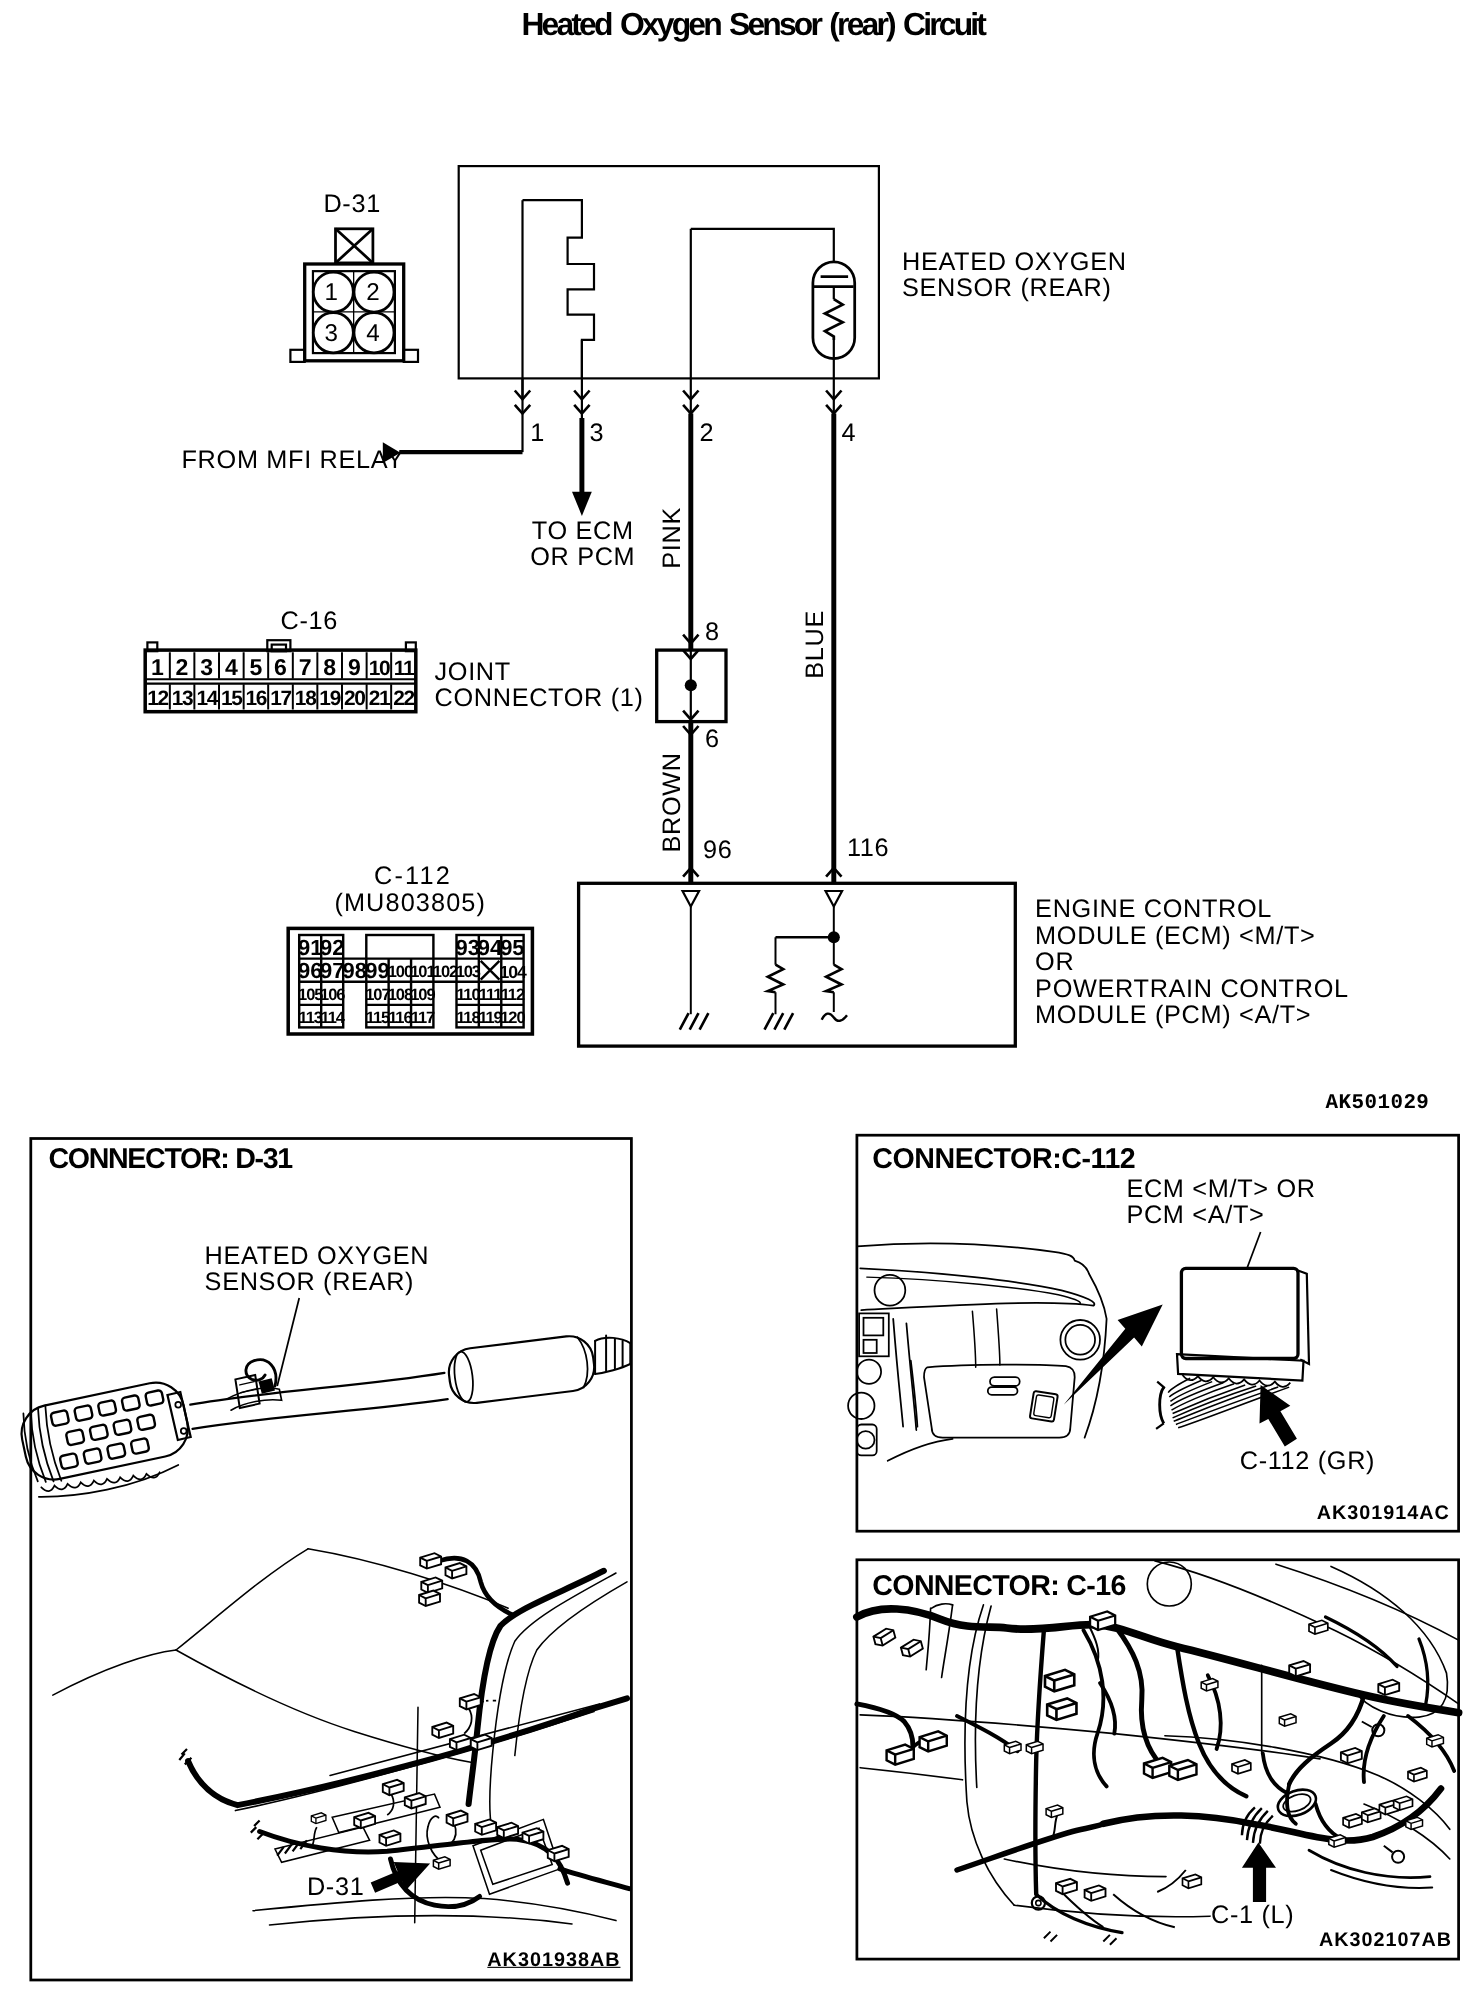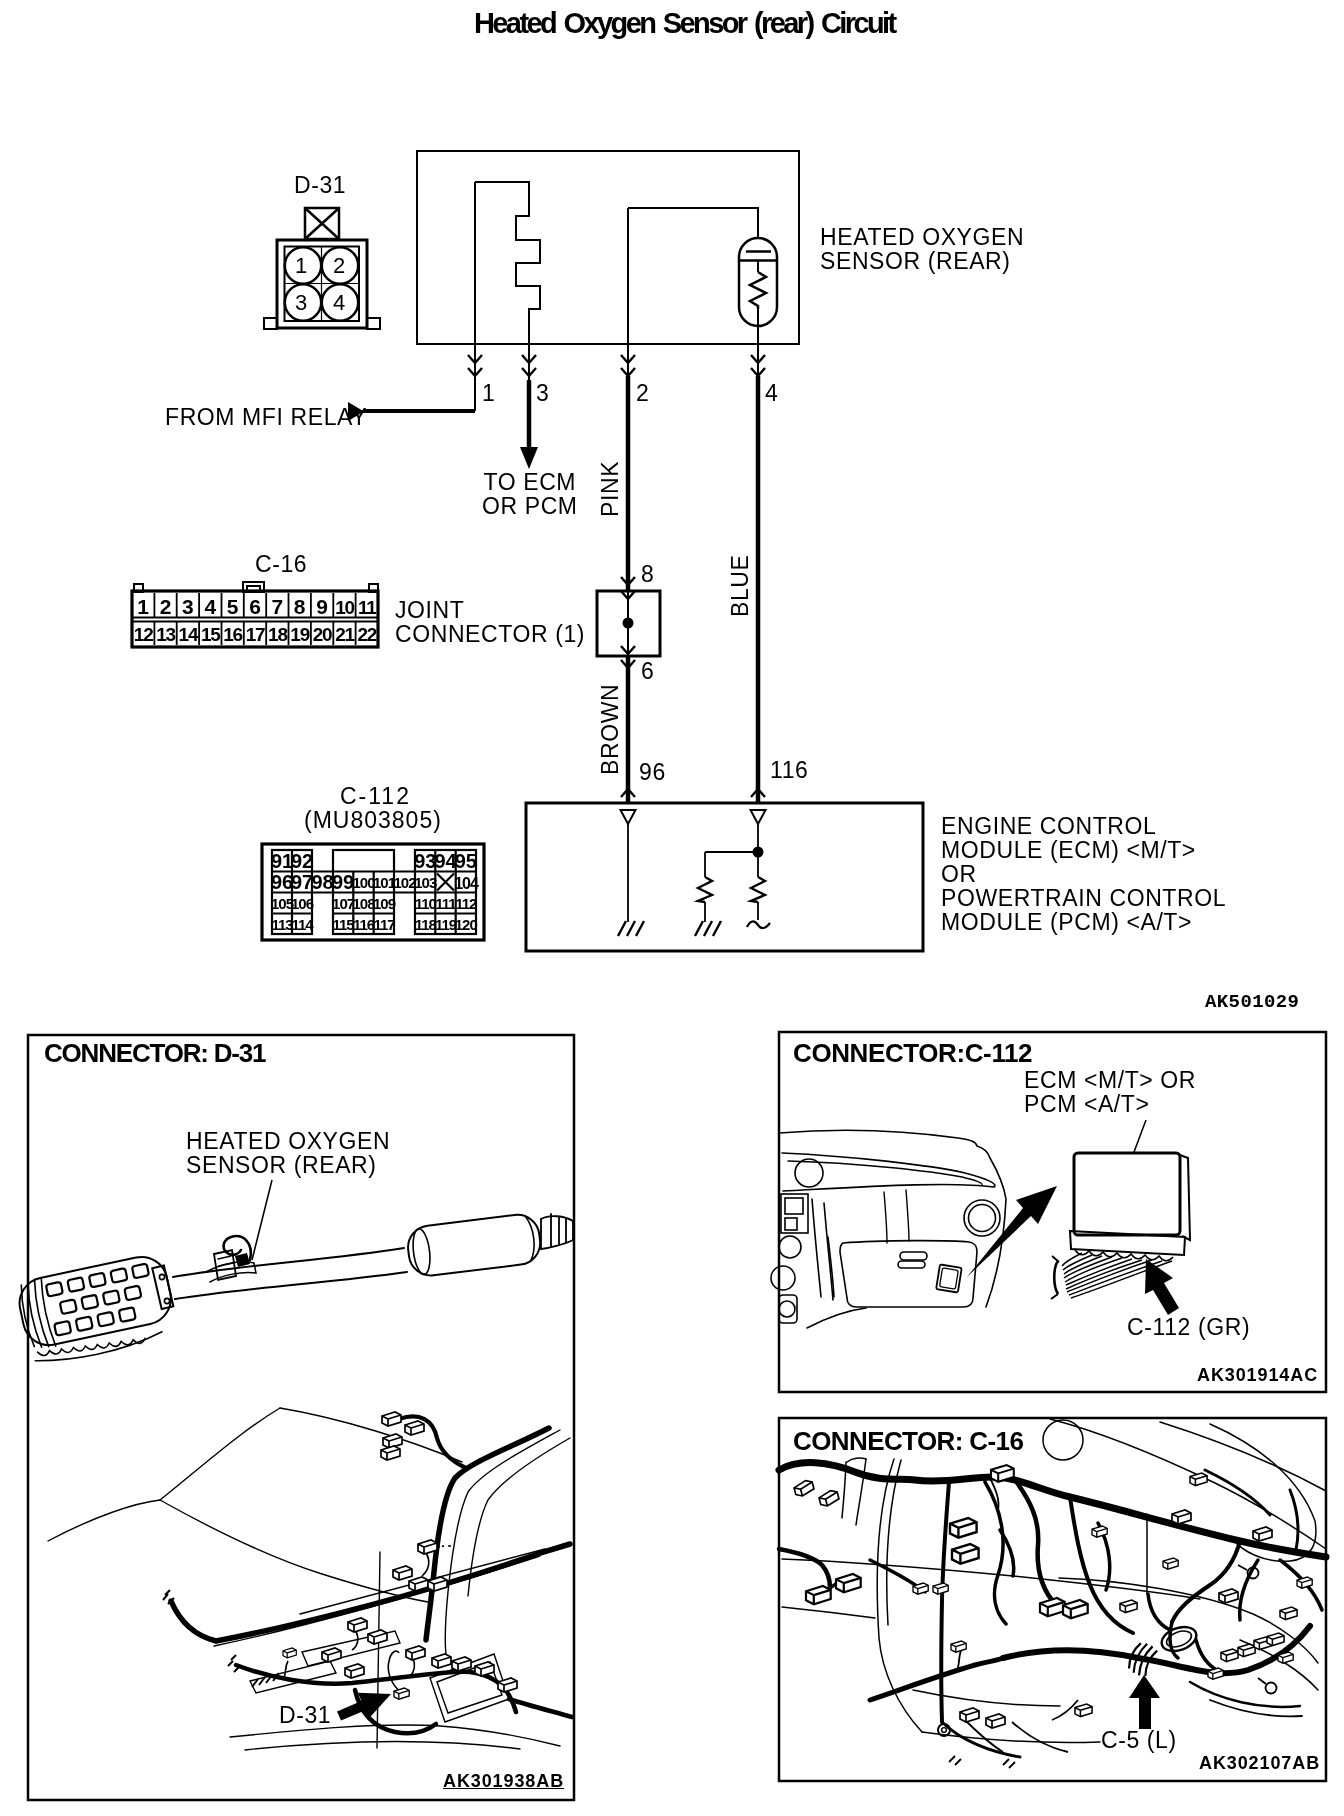--- a/index.html
+++ b/index.html
@@ -43,21 +43,21 @@
 <div class="t f22" style="left:186px;top:1129px;">HEATED OXYGEN<br>SENSOR (REAR)</div>
 <div class="t f24" style="left:279px;top:1703px;">D-31</div>
 <div class="t b" style="left:443px;top:1772px;font-size:18px;letter-spacing:0.9px;text-decoration:underline;">AK301938AB</div>
 
 <div class="t b" style="left:793px;top:1039px;font-size:26px;letter-spacing:-0.4px;">CONNECTOR:C-112</div>
 <div class="t f22" style="left:1024px;top:1068px;">ECM &lt;M/T&gt; OR<br>PCM &lt;A/T&gt;</div>
 <div class="t f24" style="left:1127px;top:1315px;text-align:right;">C-112 (GR)</div>
 <div class="t b" style="left:1197px;top:1366px;font-size:18px;letter-spacing:0.9px;">AK301914AC</div>
 
 <div class="t b" style="left:793px;top:1427px;font-size:26px;letter-spacing:-0.6px;">CONNECTOR: C-16</div>
-<div class="t f24" style="left:1101px;top:1728px;">C-5 (L)</div>
+<div class="t f24" style="left:1101px;top:1728px;">C-1 (L)</div>
 <div class="t b" style="left:1199px;top:1754px;font-size:18px;letter-spacing:0.9px;">AK302107AB</div>
 
 <svg width="1344" height="1816" viewBox="0 0 1344 1816" fill="none" stroke="#000">
 
 <g stroke-width="2.5">
   <rect x="305" y="208" width="34" height="31"></rect>
   <path d="M305,208 L339,239 M339,208 L305,239"></path>
   <rect x="277" y="240" width="90" height="88" stroke-width="3"></rect>
   <rect x="284.5" y="246.5" width="74.5" height="74.5" stroke-width="2"></rect>
   <path d="M284,283.5 H359 M321.5,246 V321" stroke-width="1.2"></path>

